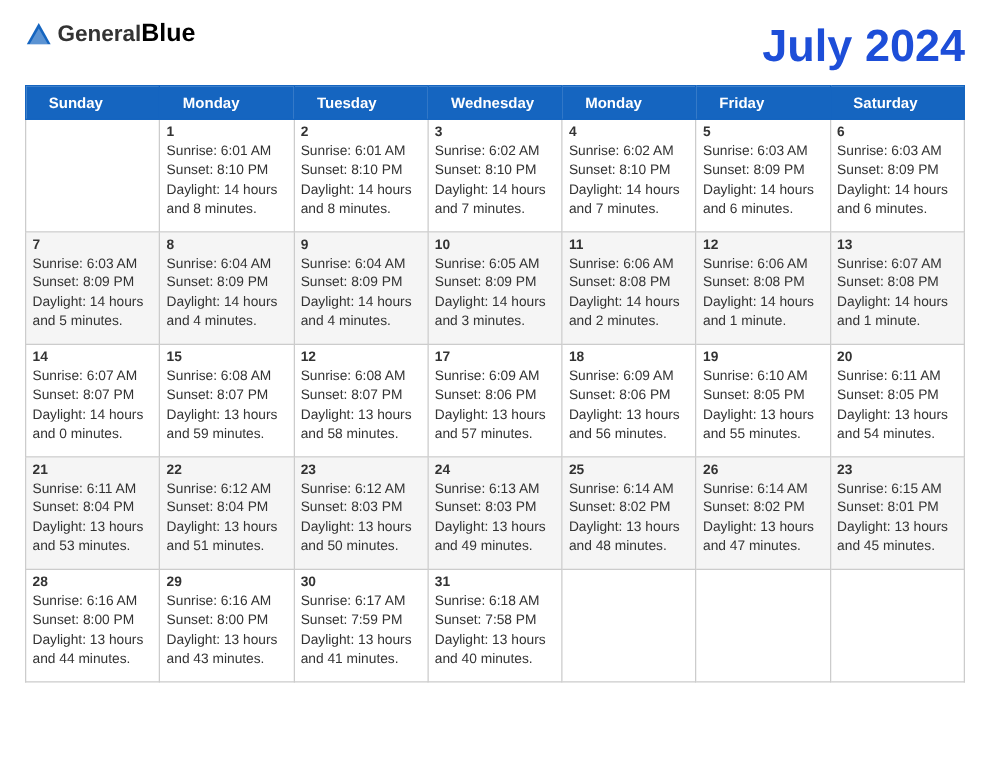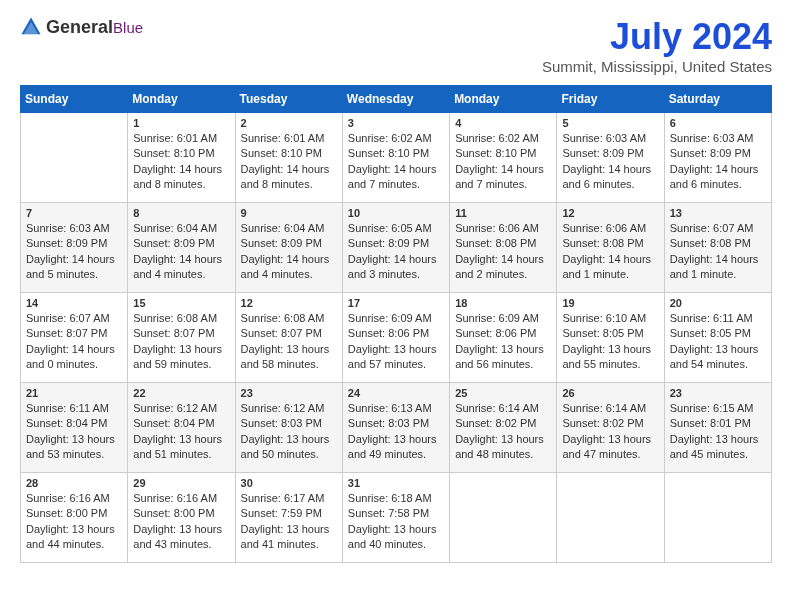--- a/index.html
+++ b/index.html
@@ -40,21 +40,21 @@
     table {
       width: 100%;
       border-collapse: collapse;
       table-layout: fixed;
     }
     thead tr th {
       background-color: #1565c0;
       color: #fff;
       font-size: 12px;
       font-weight: bold;
-      padding: 6px 4px;
+      padding: 6px 18px;
       text-align: left;
       border: 1px solid #1565c0;
     }
     tbody tr td {
       border: 1px solid #ccc;
       vertical-align: top;
       padding: 4px 5px;
       font-size: 10px;
       color: #333;
       height: 90px;
@@ -80,26 +80,25 @@
 </head>
 <body>
 
 <div class="header-area">
   <div class="logo">
     <svg class="logo-icon" viewBox="0 0 30 30" xmlns="http://www.w3.org/2000/svg">
       <polygon points="15,2 28,25 2,25" fill="#1565c0"></polygon>
       <polygon points="15,8 25,25 5,25" fill="#fff" opacity="0.3"></polygon>
     </svg>
     <div>
-      <span style="font-size:18px;font-weight:bold;color:#333;text-align:center;">General</span><span style="font-size:15px;font-weight:normal;color:#701a75;">Blue</span>
+      <span style="font-size:18px;font-weight:bold;color:#333;text-align:center;">General</span><span style="font-size:20px;font-weight:bold;color:#000000;">Blue</span>
     </div>
   </div>
   <div class="title-area">
     <div class="main-title">July 2024</div>
-    <div class="subtitle">Summit, Mississippi, United States</div>
   </div>
 </div>
 
 <table>
   <thead>
     <tr>
     <th>Sunday</th>
         <th>Monday</th>
         <th>Tuesday</th>
         <th>Wednesday</th>

